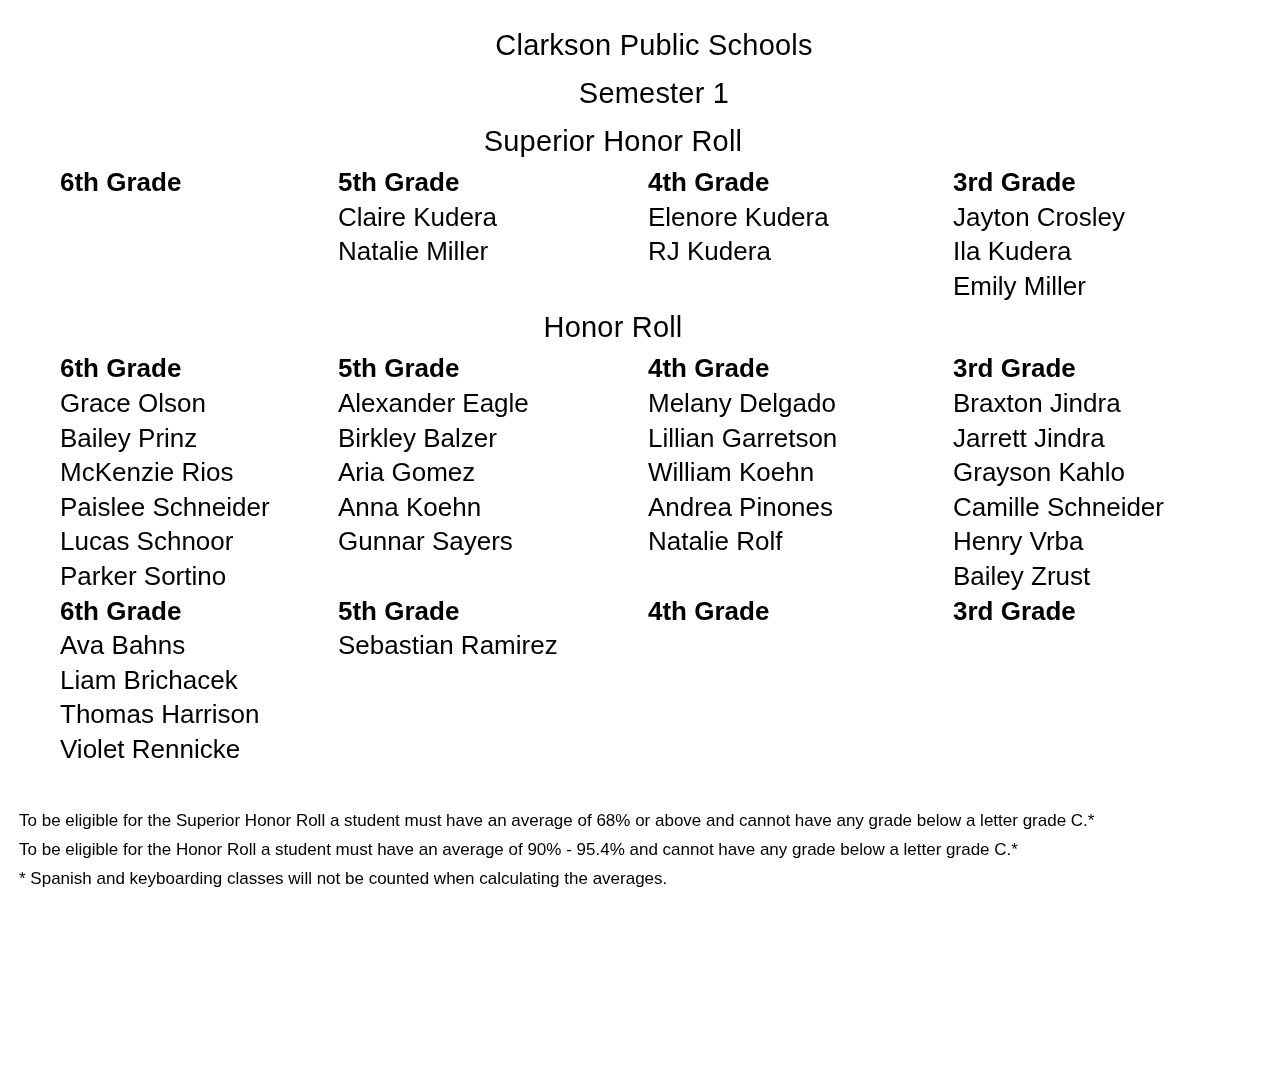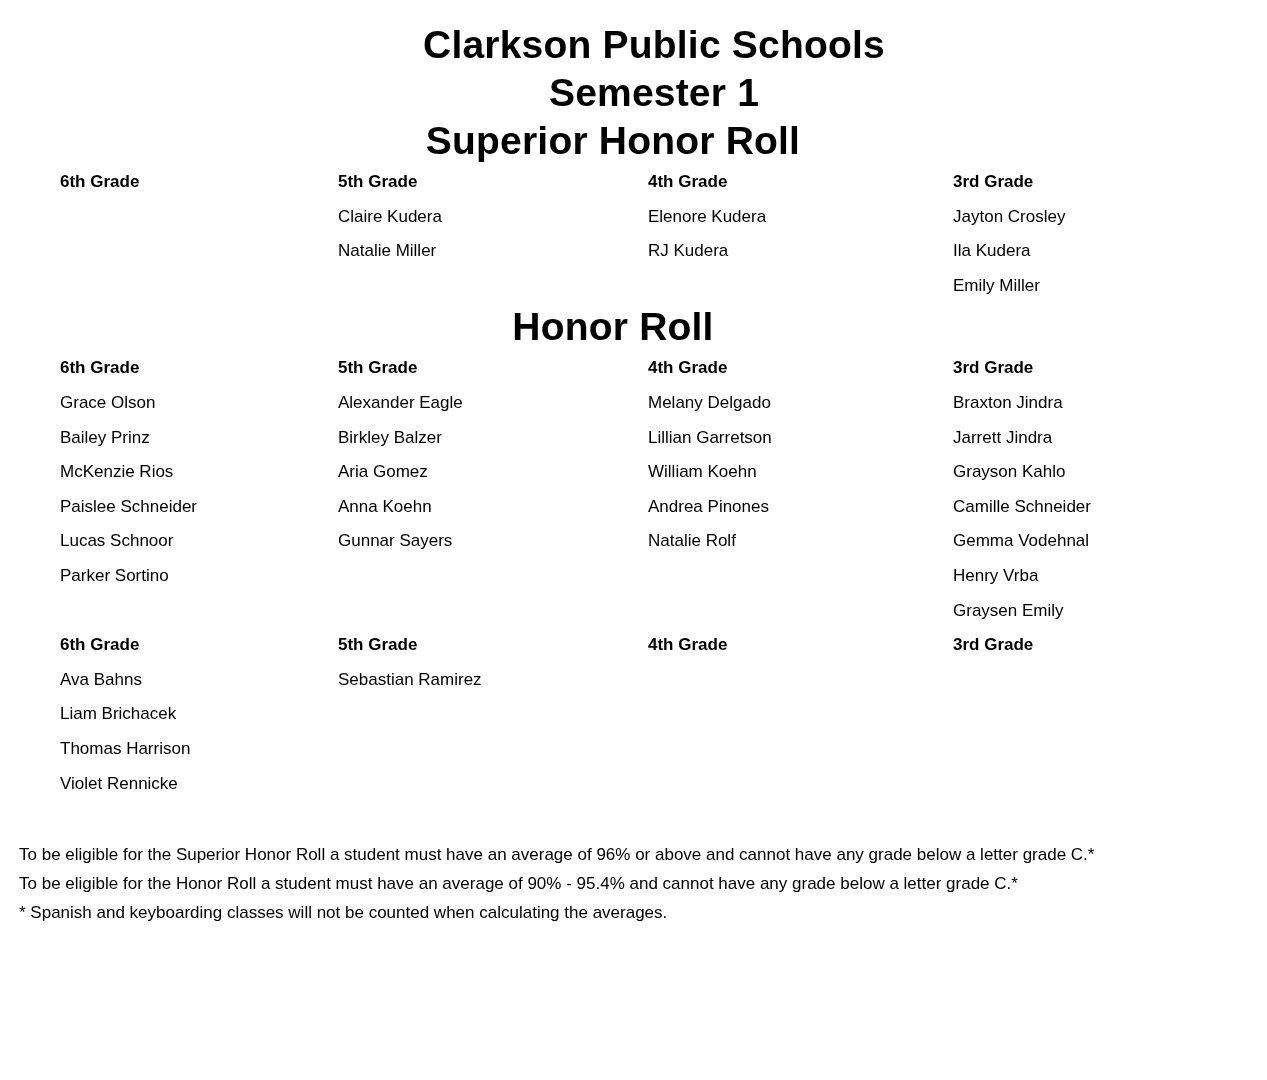--- a/index.html
+++ b/index.html
@@ -21,40 +21,40 @@
   }
   
   .centered-block {
     margin-left: 41px;
     width: 1226px;
     text-align: center;
   }
   .doc-title,
   .doc-subtitle,
   .section-heading {
-    font-size: 39px;
-    font-weight: bold;
+    font-size: 29px;
+    font-weight: normal;
     line-height: 48px;
     margin: 0;
     letter-spacing: 0.2px;
   }
   .grade-grid {
     display: grid;
     grid-template-columns: 278px 310px 305px 314px;
     margin-left: 60px;
   }
   .grade-column {
     min-width: 0;
   }
   .grade-header {
     font-weight: bold;
   }
   .grade-header,
   .student-name {
-    font-size: 17px;
+    font-size: 26px;
     line-height: 34.6px;
     white-space: nowrap;
   }
   .footnotes {
     margin: 39px 0 0 19px;
   }
   .footnote-line {
     font-size: 17px;
     line-height: 29px;
     white-space: nowrap;
@@ -159,25 +159,24 @@
 
   <div class="student-name">Braxton Jindra</div>
 
   <div class="student-name">Jarrett Jindra</div>
 
   <div class="student-name">Grayson Kahlo</div>
 
 
   <div class="student-name">Camille Schneider</div>
 
-  <div class="student-name">Gemma Vodehnal</div>
 
   <div class="student-name">Henry Vrba</div>
 
-  <div class="student-name">Graysen Emily</div>
+  <div class="student-name">Bailey Zrust</div>
 </div>
 </div>
   </section>
 
   <section class="roll-section">
     <div class="grade-grid">
   <div class="grade-column">
     <div class="grade-header">6th Grade</div>
 
   <div class="student-name">Ava Bahns</div>
@@ -200,18 +199,18 @@
   </div>
 
   <div class="grade-column">
     <div class="grade-header">3rd Grade</div>
   </div>
 </div>
   </section>
 </div>
 
   <footer class="footnotes">
-    <div class="footnote-line">To be eligible for the Superior Honor Roll a student must have an average of 96% or above and cannot have any grade below a letter grade C.*</div>
+    <div class="footnote-line">To be eligible for the Superior Honor Roll a student must have an average of 68% or above and cannot have any grade below a letter grade C.*</div>
     <div class="footnote-line">To be eligible for the Honor Roll a student must have an average of 90% - 95.4% and cannot have any grade below a letter grade C.*</div>
     <div class="footnote-line">* Spanish and keyboarding classes will not be counted when calculating the averages.</div>
   </footer>
 
 </main>
 
 </body></html>

